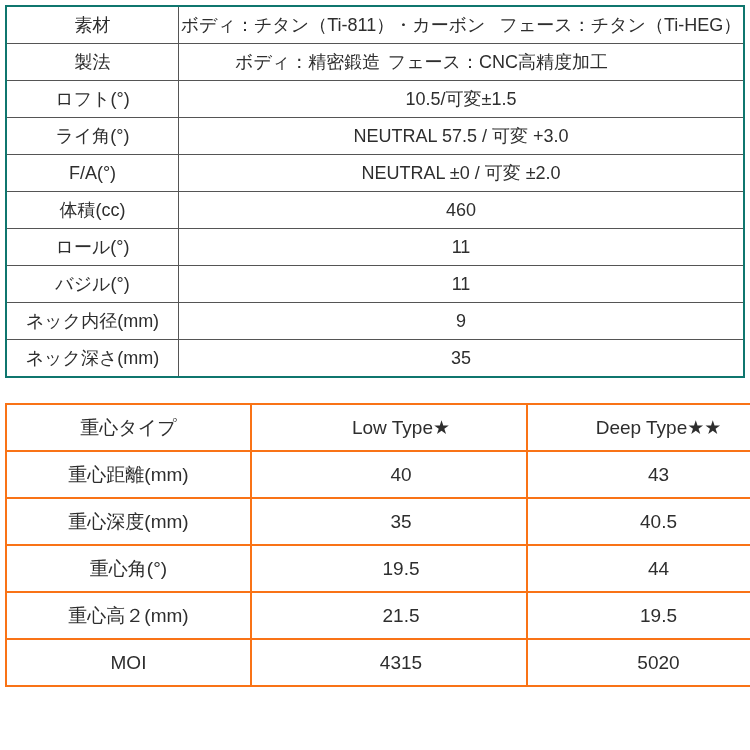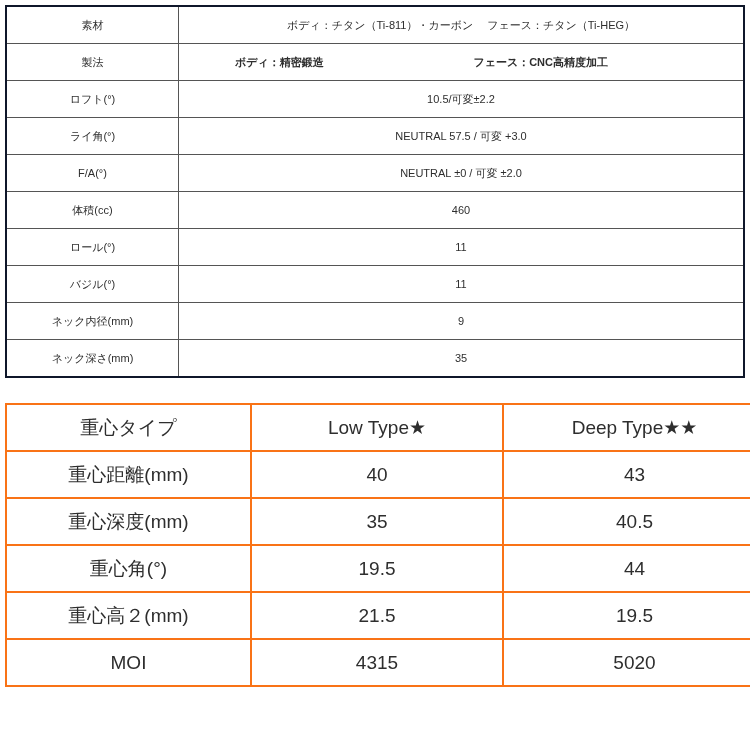--- a/index.html
+++ b/index.html
@@ -17,22 +17,22 @@
     color: #2e2e2e;
   }
   table {
     border-collapse: collapse;
     table-layout: fixed;
     width: 740px;
     background: #ffffff;
   }
   
   .spec-table {
-    border: 2px solid #0f172a;
-    font-size: 11px;
+    border: 2px solid #0f766e;
+    font-size: 18px;
   }
   .spec-table td {
     border: 1.5px solid #555555;
     height: 36px;
     text-align: center;
     vertical-align: middle;
     padding: 0;
     overflow: hidden;
     white-space: nowrap;
   }
@@ -43,39 +43,38 @@
     display: flex;
     justify-content: center;
     align-items: flex-end;
     gap: 14px;
   }
   .value-spread {
     display: flex;
     justify-content: space-between;
     align-items: center;
     padding: 0 135px 0 56px;
-    font-weight: bold;
   }
   
   .cog-table {
     margin-top: 25px;
     border: 2px solid #1d1d1d;
     font-size: 19px;
   }
   .cog-table td {
     border: 2px solid #f97316;
     height: 45px;
     text-align: center;
     vertical-align: middle;
     padding: 0;
     overflow: hidden;
     white-space: nowrap;
   }
   .cog-table td.c0 { width: 243px; }
-  .cog-table td.c1 { width: 250px; }
+  .cog-table td.c1 { width: 250px; padding-left: 24px; }
   .cog-table td.c2 { width: 243px; padding-left: 9px; }
 </style>
 </head>
 <body>
 
 <div class="page">
 
   <table class="spec-table">
     <tbody>
       <tr>
@@ -91,21 +90,21 @@
         <td class="label-cell">製法</td>
         <td>
           <div class="value-spread">
             <span>ボディ：精密鍛造</span>
             <span>フェース：CNC高精度加工</span>
           </div>
         </td>
       </tr>
       <tr>
         <td class="label-cell">ロフト(°)</td>
-        <td>10.5/可変±2.2</td>
+        <td>10.5/可変±1.5</td>
       </tr>
       <tr>
         <td class="label-cell">ライ角(°)</td>
         <td>NEUTRAL 57.5 / 可変 +3.0</td>
       </tr>
       <tr>
         <td class="label-cell">F/A(°)</td>
         <td>NEUTRAL ±0 / 可変 ±2.0</td>
       </tr>
       <tr>

